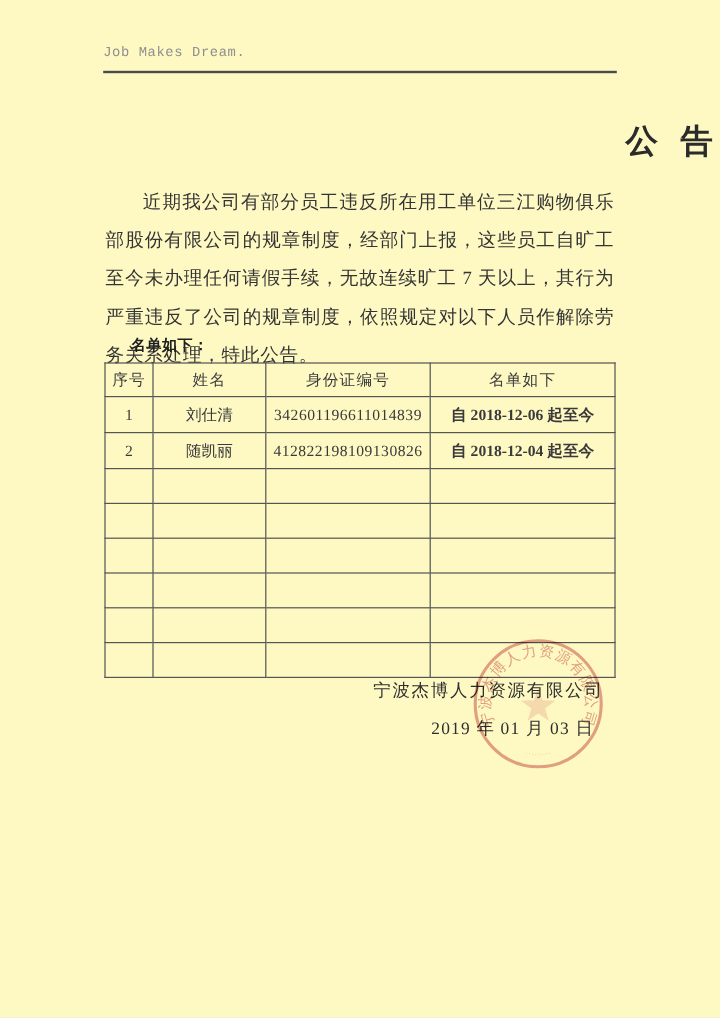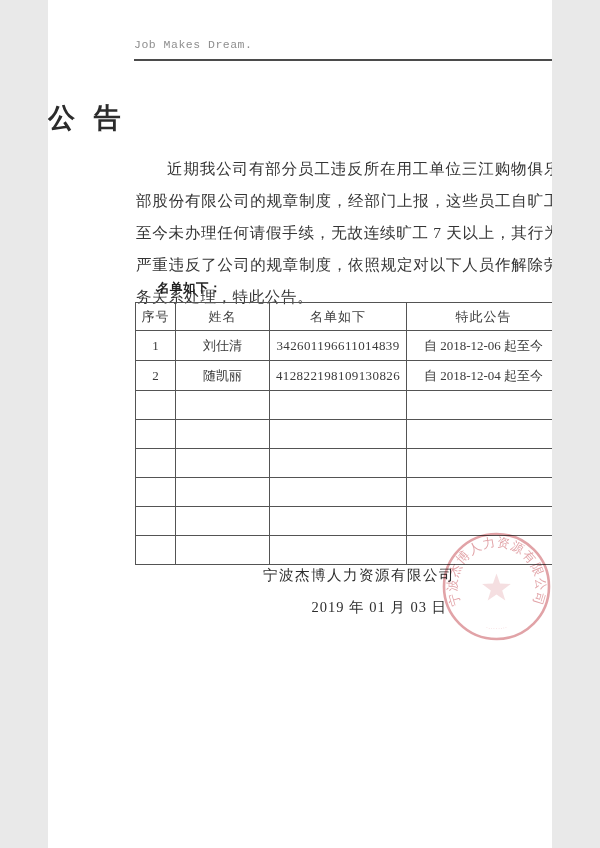--- a/index.html
+++ b/index.html
@@ -1,37 +1,37 @@
 <!DOCTYPE html>
 <html><head>
 <meta charset="utf-8">
 <style>
   html,body{margin:0;padding:0;background:#e9e9e9;}
   .page{
     position:relative;
-    width:504px;height:848px;
+    width:600px;height:848px;
     margin:0 auto;
-    background:#ffffff;
+    background:#fef9c3;
     overflow:hidden;
     font-family:"Liberation Serif","DejaVu Serif",serif;
     color:#333;
   }
   
   .doc-header{
     position:absolute;top:38px;left:86px;width:428px;
     display:flex;justify-content:space-between;align-items:flex-end;
     border-bottom:2px solid #4b4b4b;
     padding-bottom:8px;
     font-family:"Liberation Mono","DejaVu Sans Mono",monospace;
     font-size:11.5px;letter-spacing:.5px;color:#8f8f8f;
   }
   
   .title{
     position:absolute;top:100px;left:0;width:600px;margin:0;
-    text-align:left;
+    text-align:right;
     font-size:27px;font-weight:600;color:#2b2b2b;
     letter-spacing:6px;
   }
   
   .body-par{
     position:absolute;top:153px;left:88px;width:424px;margin:0;
     font-size:15.5px;line-height:32px;letter-spacing:.6px;
     text-align:justify;text-indent:2em;color:#343434;
   }
   .list-label{
@@ -50,21 +50,21 @@
   table.roster th{
     height:27px;font-weight:normal;font-size:13px;color:#3d3d3d;
     letter-spacing:1px;text-align:center;padding:0;
   }
   table.roster td{
     height:29px;font-size:13px;color:#3a3a3a;
     text-align:center;padding:0;vertical-align:middle;
   }
   table.roster tr.empty-row td{height:28px;}
   td.id-number{font-size:13.2px;letter-spacing:.4px;margin-left:36px;}
-  td.absent-time{font-weight:normal;font-size:13px;color:#222;}
+  td.absent-time{font-weight:bold;font-size:13px;color:#222;}
   
   .sign-block{
     position:absolute;top:566px;left:0;right:97px;
     text-align:right;color:#2e2e2e;
   }
   .sign-company{font-size:14.5px;letter-spacing:1.5px;}
   .sign-date{margin-top:13px;padding-right:8px;font-size:14.5px;letter-spacing:1px;margin-left:23px;}
   
   .stamp{
     position:absolute;left:391px;top:529px;width:115px;height:115px;
@@ -94,22 +94,22 @@
     <colgroup>
       <col style="width:40px">
         <col style="width:94px">
         <col style="width:137px">
         <col style="width:154px">
     </colgroup>
     <thead>
       <tr>
         <th>序号</th>
         <th>姓名</th>
+        <th>身份证编号</th>
         <th>名单如下</th>
-        <th>特此公告</th>
       </tr>
     </thead>
     <tbody id="table-body">
         <tr>
           <td>1</td>
           <td>刘仕清</td>
           <td class="id-number">342601196611014839</td>
           <td class="absent-time">自 2018-12-06 起至今</td>
         </tr>
         <tr>

